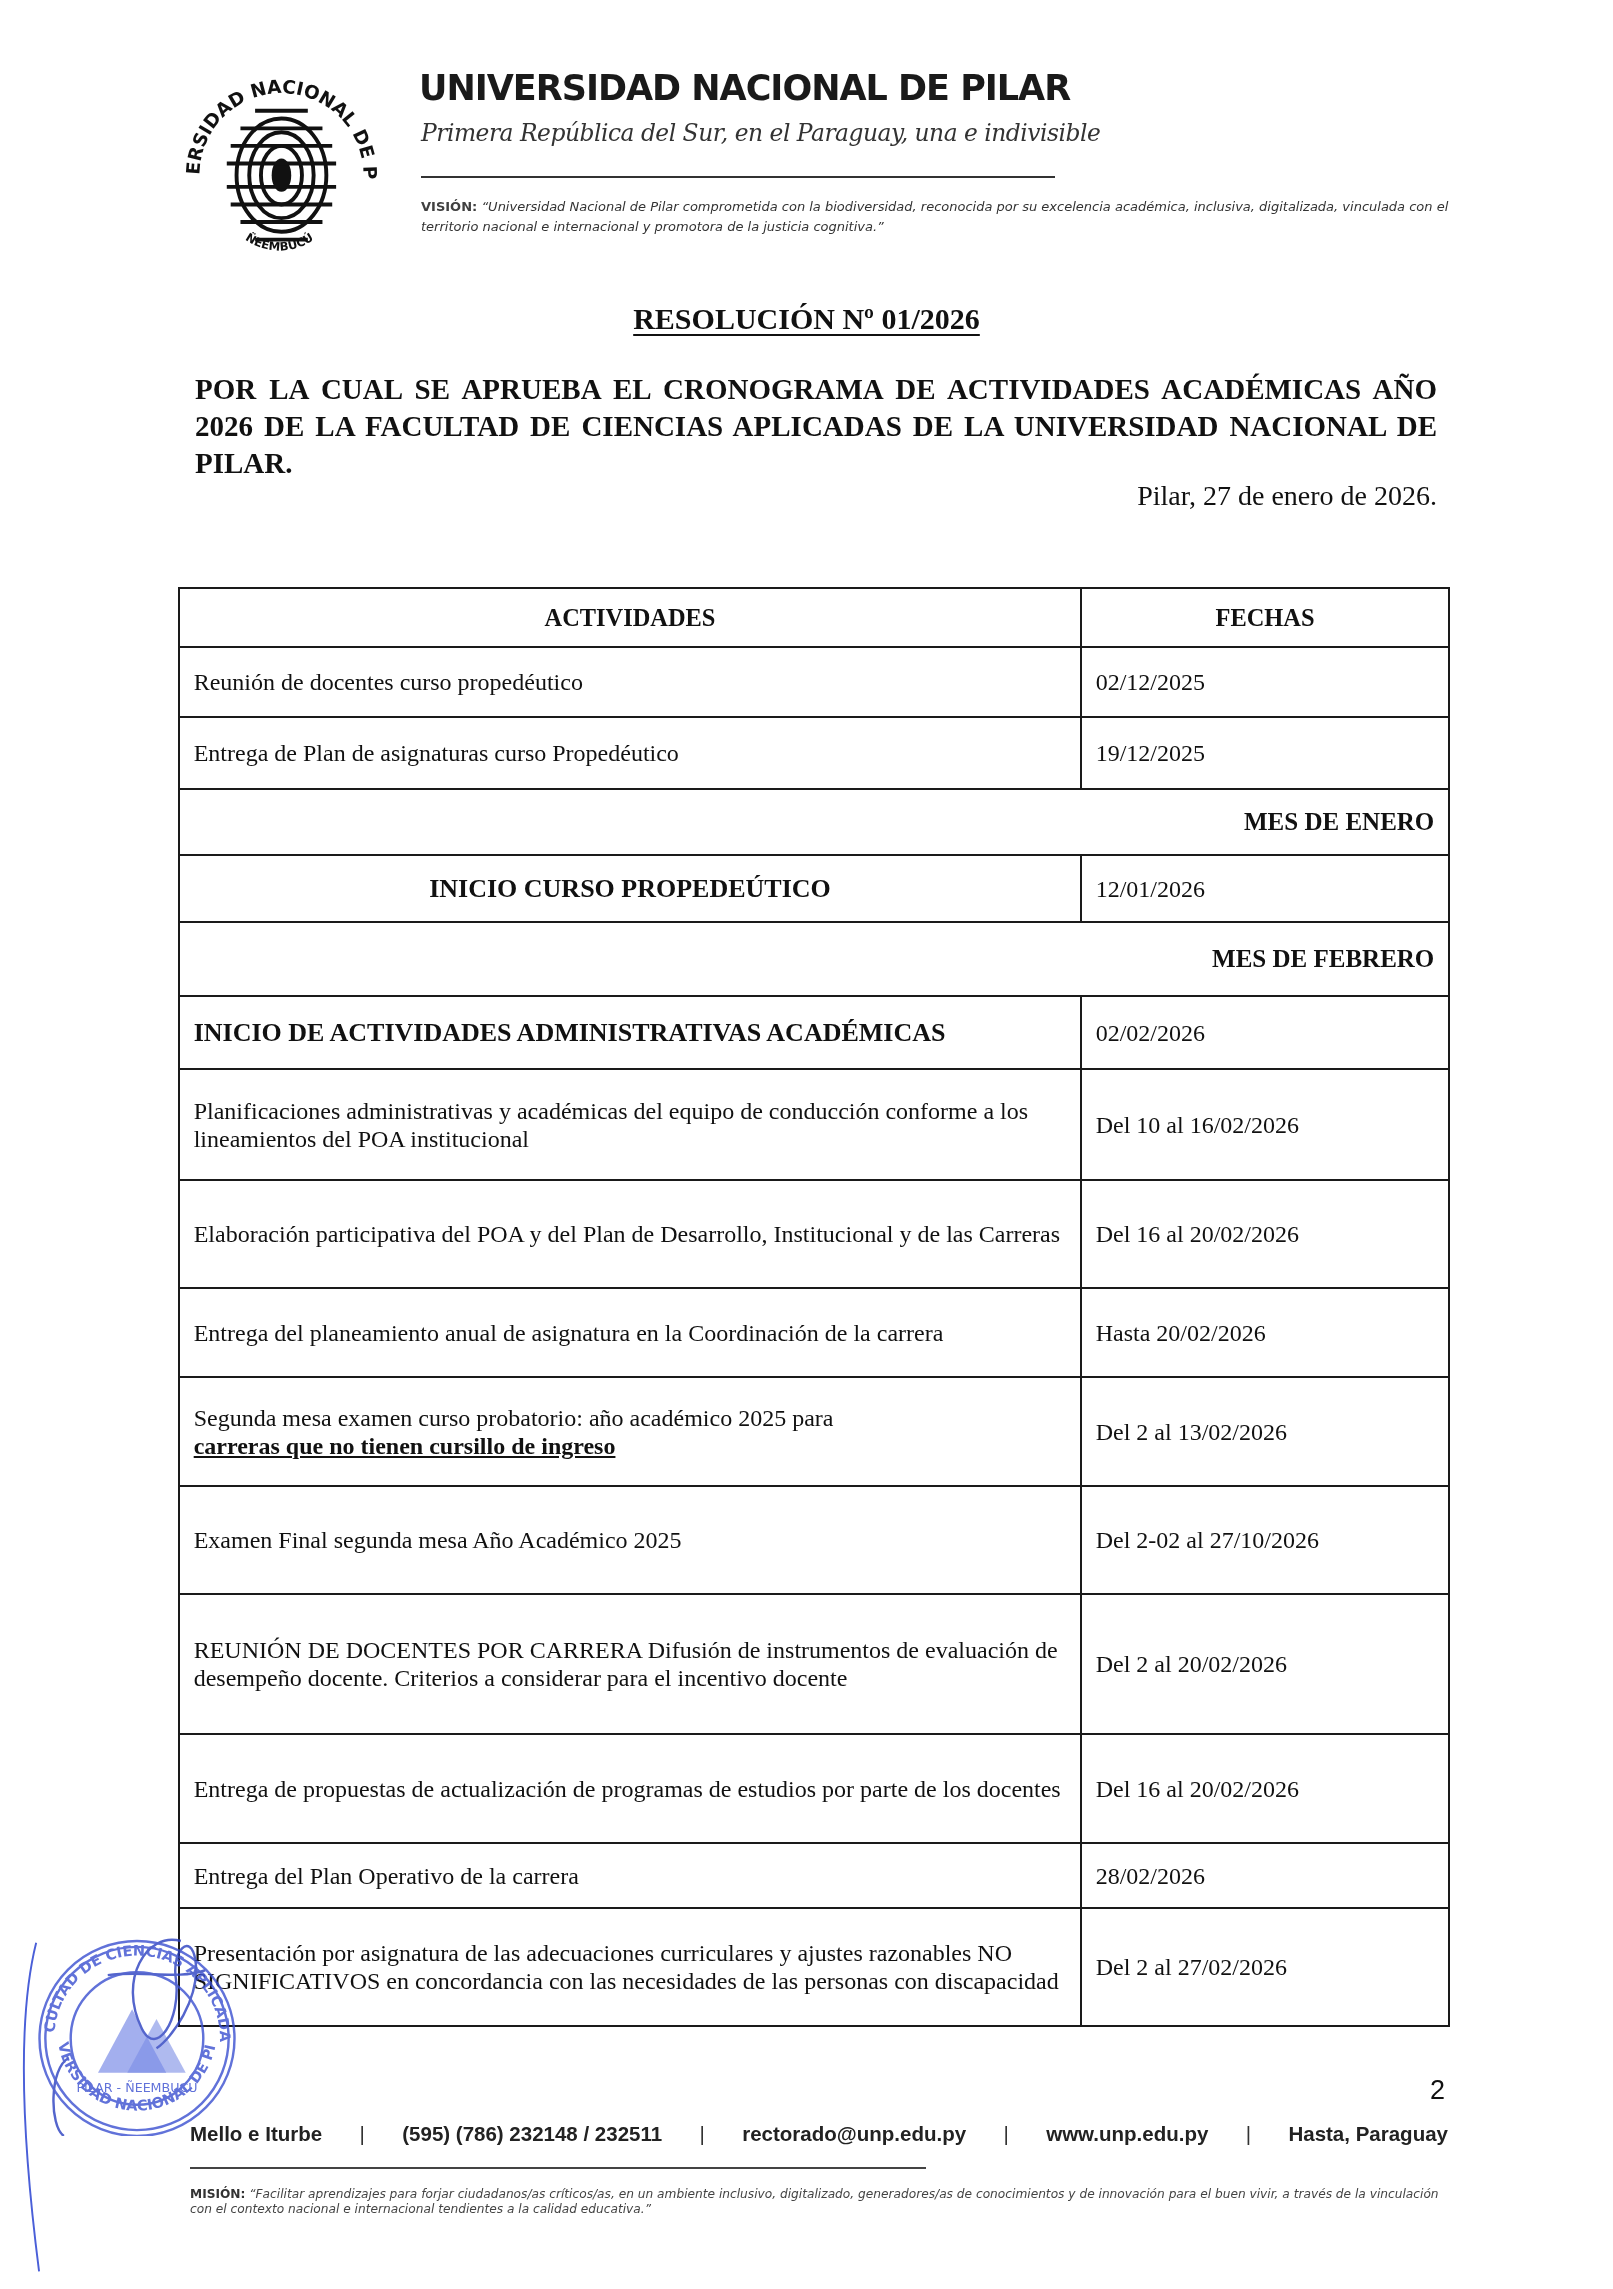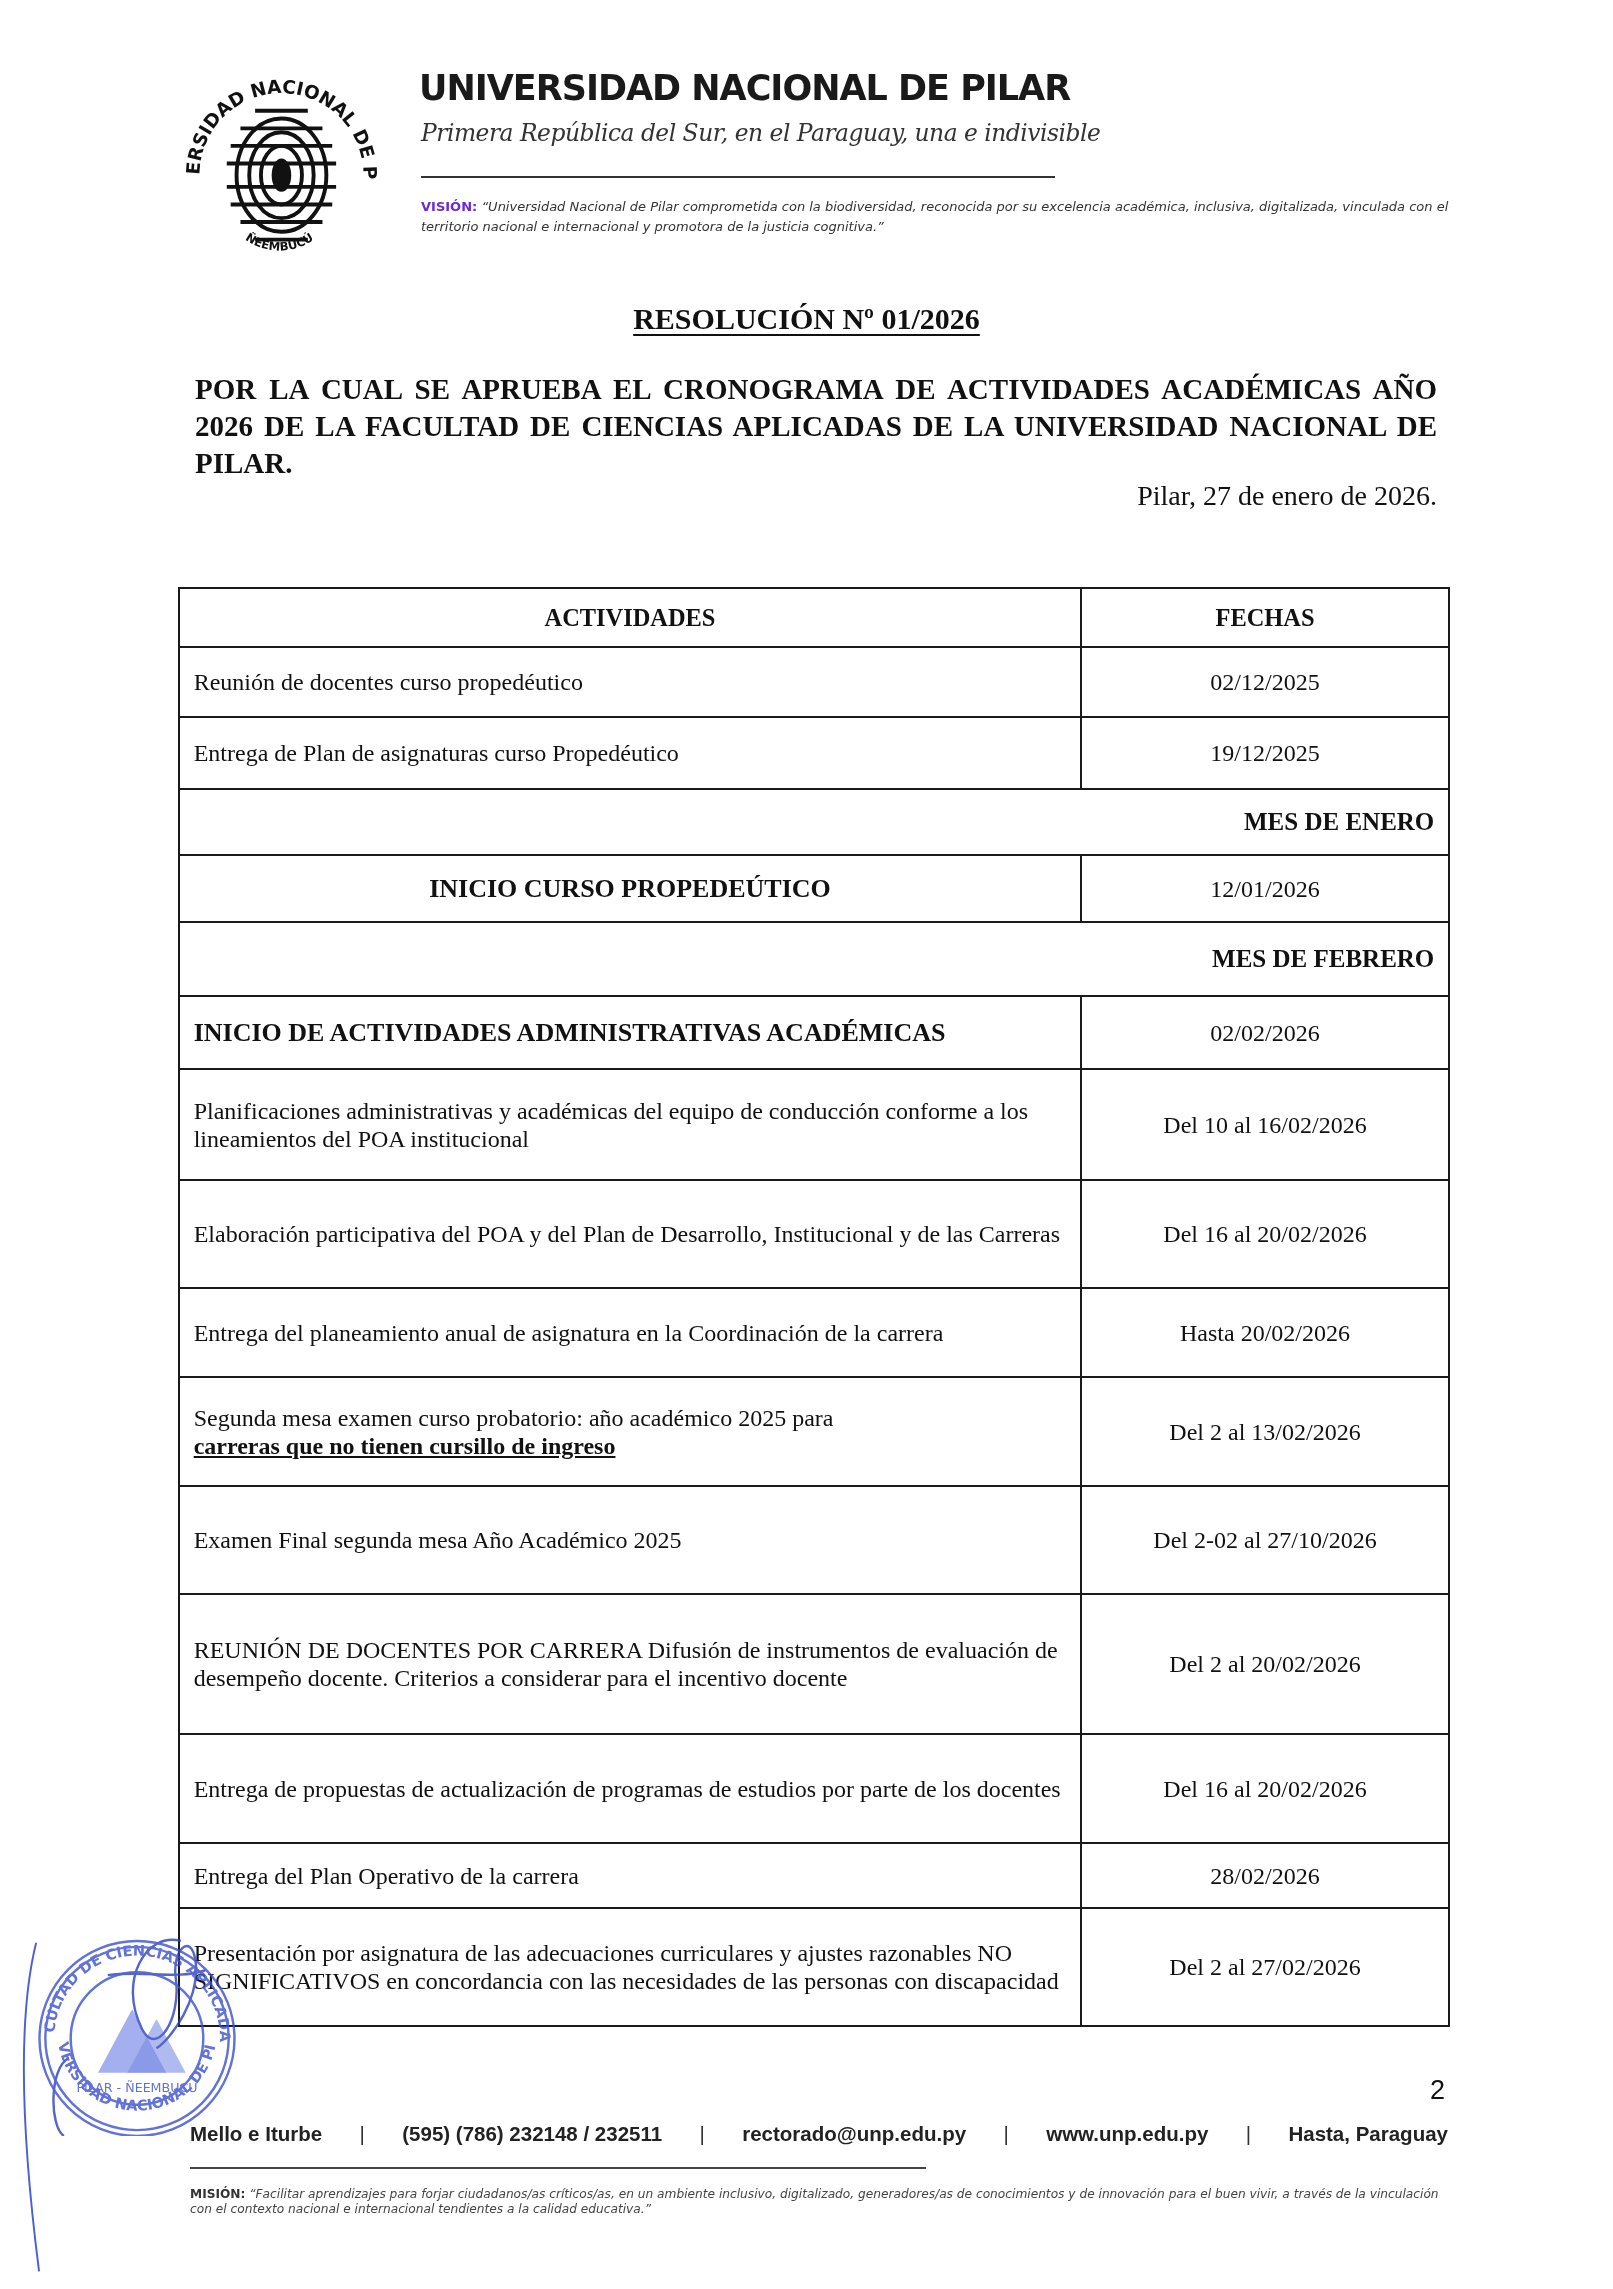--- a/index.html
+++ b/index.html
@@ -5,35 +5,35 @@
   html, body { margin: 0; padding: 0; background: #ffffff; }
   body { width: 1613px; height: 2290px; position: relative; overflow: hidden; color: #111; }
   .abs { position: absolute; }
 
   
   #logo { left: 172px; top: 60px; width: 215px; height: 205px; }
   #uni-name { left: 419px; top: 68px; font-family: "DejaVu Sans", sans-serif; font-weight: bold; font-size: 35px; letter-spacing: -1px; color: #1a1a1a; white-space: nowrap; }
   #motto { left: 421px; top: 119px; font-family: "DejaVu Serif", serif; font-style: italic; font-size: 23.4px; color: #333; white-space: nowrap; letter-spacing: -0.5px; }
   #header-rule { left: 421px; top: 176px; width: 634px; height: 0; border-top: 2px solid #333; }
   #vision { left: 421px; top: 197px; width: 1034px; font-family: "DejaVu Sans", sans-serif; font-size: 13px; line-height: 19.5px; color: #333; font-style: italic; }
-  #vision .lbl { font-weight: bold; font-style: normal; color: #6d28d9; }
+  #vision .lbl { font-weight: bold; font-style: normal; color: #404040; }
 
   
   #res-title { left: 0; width: 1613px; top: 302px; text-align: center; font-family: "Liberation Serif", serif; font-weight: bold; font-size: 30px; }
   #res-title span { text-decoration: underline; text-underline-offset: 4.9px; text-decoration-thickness: 2px; }
   #res-subject { left: 195px; top: 371px; width: 1242px; font-family: "Liberation Serif", serif; font-weight: bold; font-size: 29px; line-height: 37px; text-align: justify; text-align-last: left; }
   #res-date { right: 176px; top: 480px; font-family: "Liberation Serif", serif; font-size: 28px; }
 
   
   #schedule { left: 178px; top: 587px; width: 1270px; border-collapse: collapse; font-family: "Liberation Serif", serif; font-size: 24px; table-layout: fixed; }
   #schedule td, #schedule th { border: 2px solid #1a1a1a; padding: 0 13.7px; vertical-align: middle; line-height: 28px; }
   #schedule col.c1 { width: 902px; }
   #schedule col.c2 { width: 368px; }
   #schedule th { font-weight: bold; text-align: center; font-size: 24.4px; }
-  #schedule td.date { text-align: center; }
+  #schedule td.date { text-align: left; }
   #schedule td.month { text-align: right; font-weight: bold; font-size: 25px; }
   #schedule td.bold-center { text-align: center; font-weight: bold; font-size: 26px; }
   #schedule td.bold-left { font-weight: bold; font-size: 26px; }
   .ul-bold { font-weight: bold; text-decoration: underline; }
 
   
   #stamp { left: 9.8px; top: 1902px; width: 254px; height: 234px; opacity: 0.8; }
   #stamp-line { left: 11.7px; top: 1941px; width: 29px; height: 332px; }
 
   

